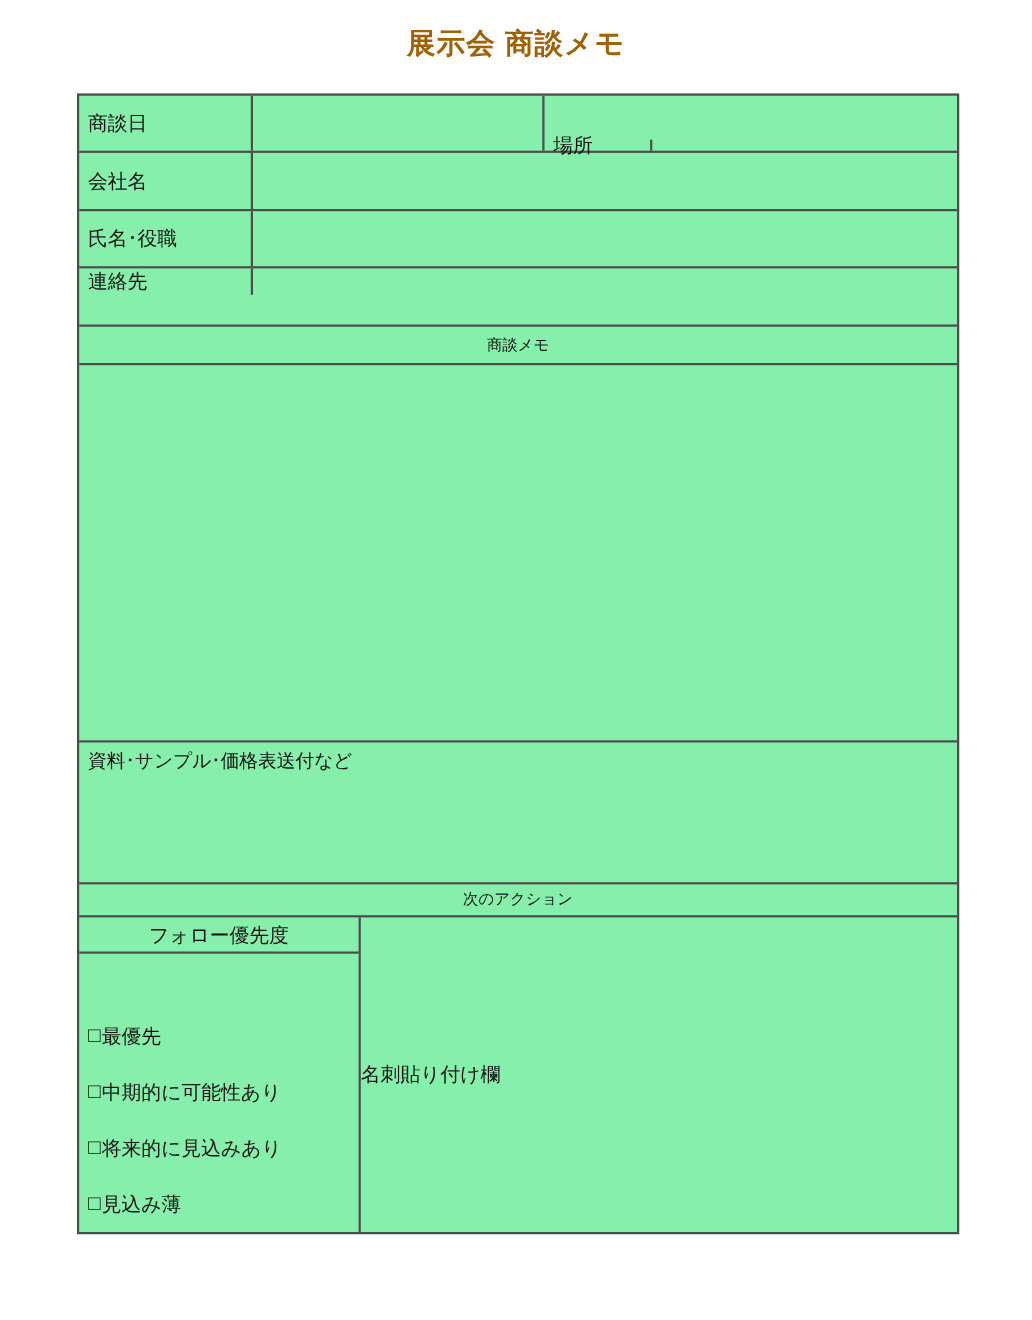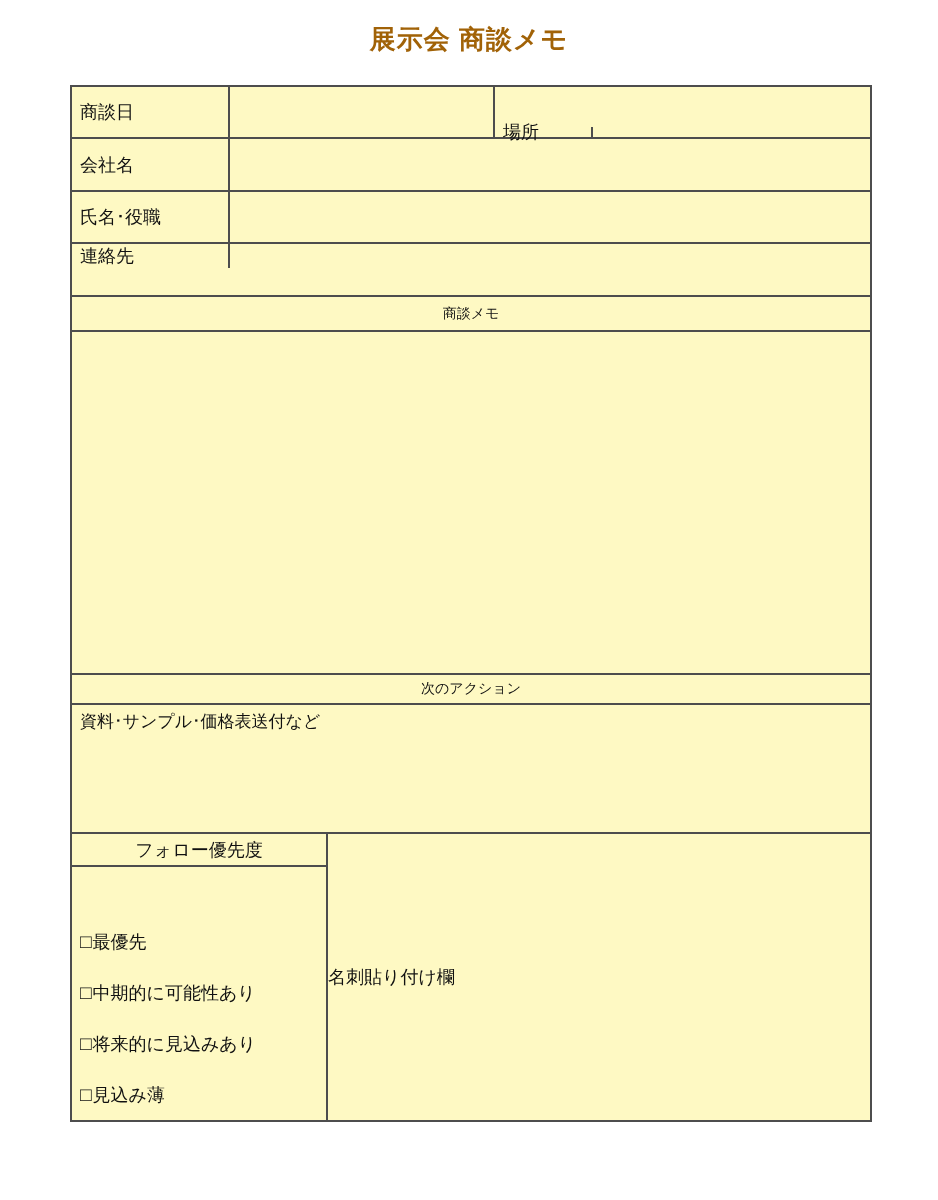--- a/index.html
+++ b/index.html
@@ -18,21 +18,21 @@
     letter-spacing: 1px;
     color: #a16207;
   }
   .form-table {
     position: absolute;
     left: 70px; top: 85px;
     width: 802px;
     border: 2px solid #4d4d4d;
     display: flex;
     flex-direction: column;
-    background: #fef9c3;
+    background: #86efac;
   }
   .row { display: flex; flex-direction: row; border-bottom: 2px solid #4d4d4d; }
   .row:last-child { border-bottom: none; }
   .cell { display: flex; align-items: center; padding-left: 8px; font-size: 18px; }
   .cell.bordered { border-right: 2px solid #4d4d4d; }
   .flex1 { flex: 1; }
   .r1 { height: 52px; }
   .r2 { height: 53px; }
   .r3 { height: 52px; }
   .r4 { height: 53px; flex-direction: column; }
@@ -109,26 +109,26 @@
     <div class="cell flex1"></div>
   </div>
 
 
   <div class="row header-row h-memo">
     <span>商談メモ</span>
   </div>
 
   <div class="row memo-area"></div>
 
+  <div class="row action-note">
+    <span>資料･サンプル･価格表送付など</span>
+  </div>
+
   <div class="row header-row h-action">
     <span>次のアクション</span>
-  </div>
-
-  <div class="row action-note">
-    <span>資料･サンプル･価格表送付など</span>
   </div>
 
   <div class="row bottom">
     <div class="col-left">
       <div class="prio-header">フォロー優先度</div>
       <div class="prio-options">
         <div class="prio-option">
           <span class="cb">□</span>
           <span>最優先</span>
         </div>

